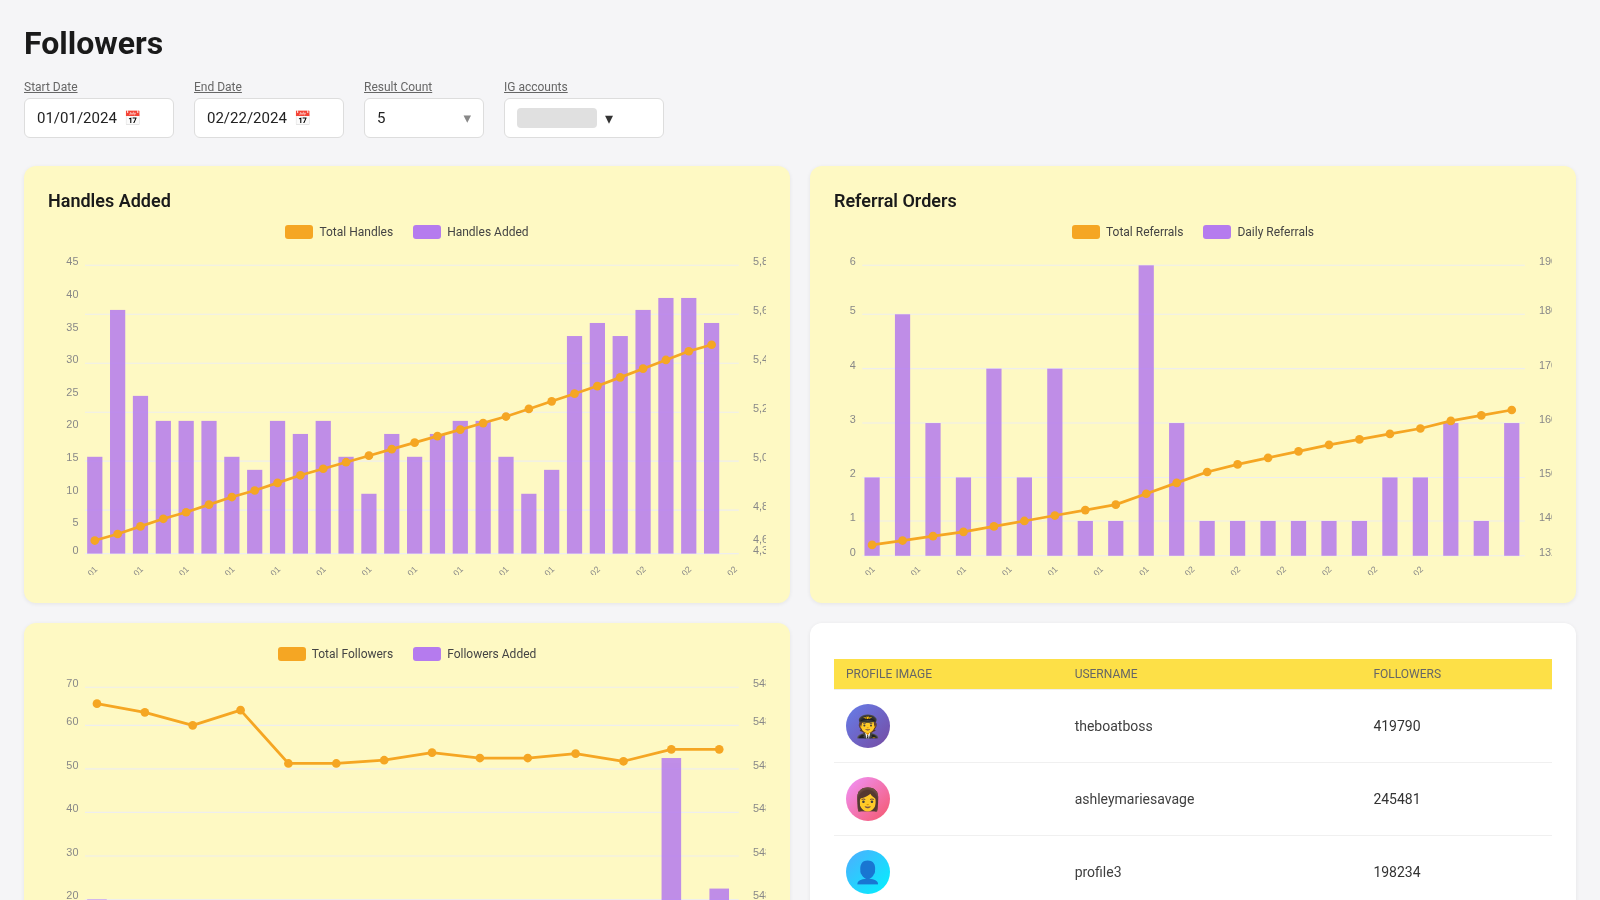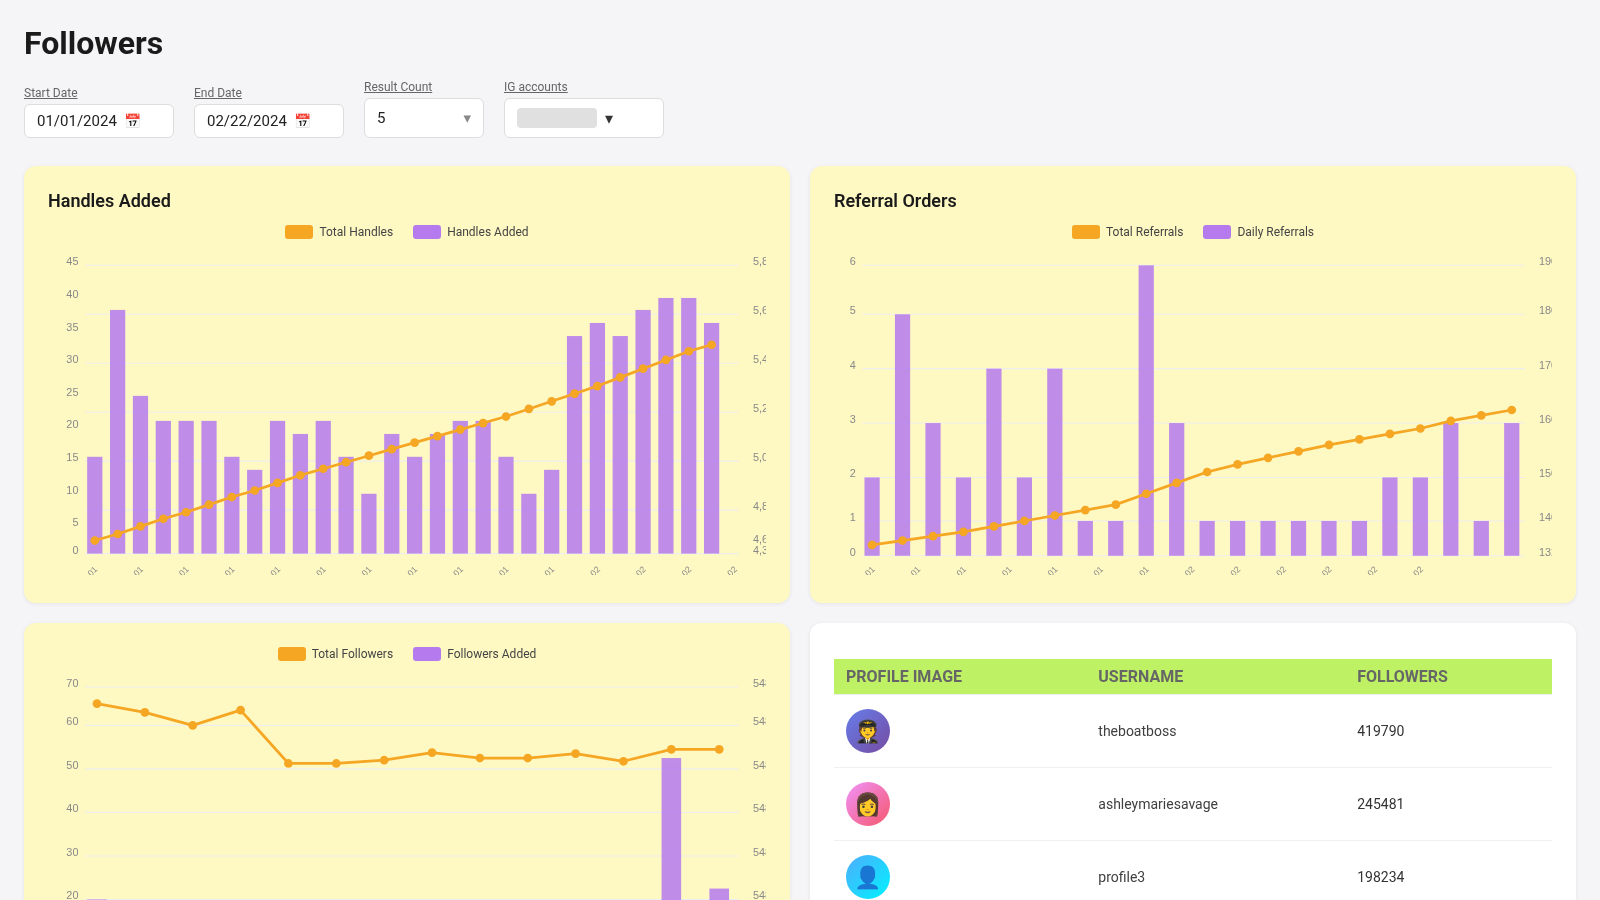--- a/index.html
+++ b/index.html
@@ -36,21 +36,21 @@
     .filter-input {
       display: flex;
       align-items: center;
       background: #fff;
       border: 1px solid #ddd;
       border-radius: 6px;
       padding: 8px 12px;
       font-size: 15px;
       color: #222;
       gap: 8px;
-      height: 34px;
+      height: 40px;
       min-width: 150px;
     }
     .filter-input .calendar-icon {
       color: #888;
       font-size: 14px;
     }
     .filter-select {
       display: flex;
       align-items: center;
       background: #fff;
@@ -135,25 +135,25 @@
       padding: 24px;
       box-shadow: 0 1px 4px rgba(0,0,0,0.07);
     }
     .profiles-table {
       width: 100%;
       border-collapse: collapse;
       margin-top: 12px;
     }
     .profiles-table th {
       text-align: left;
-      font-size: 16px;
-      font-weight: 700;
+      font-size: 12px;
+      font-weight: 400;
       color: #666;
       padding: 8px 12px;
-      background: #bef264;
+      background: #fde047;
       border-bottom: 1px solid #eee;
     }
     .profiles-table td {
       padding: 14px 12px;
       border-bottom: 1px solid #f0f0f0;
       font-size: 14px;
     }
     .profile-avatar {
       width: 44px;
       height: 44px;

